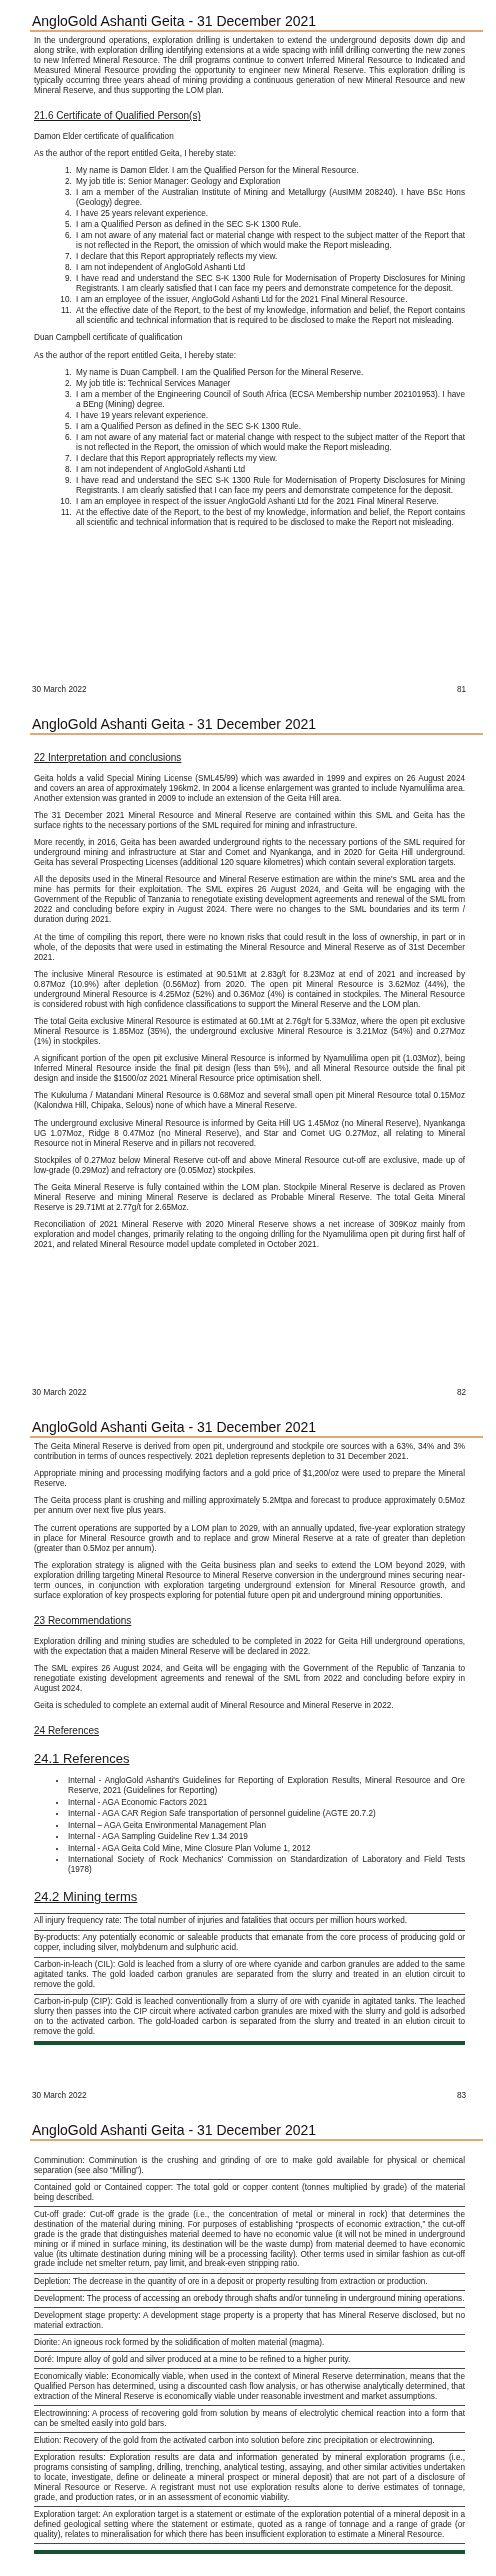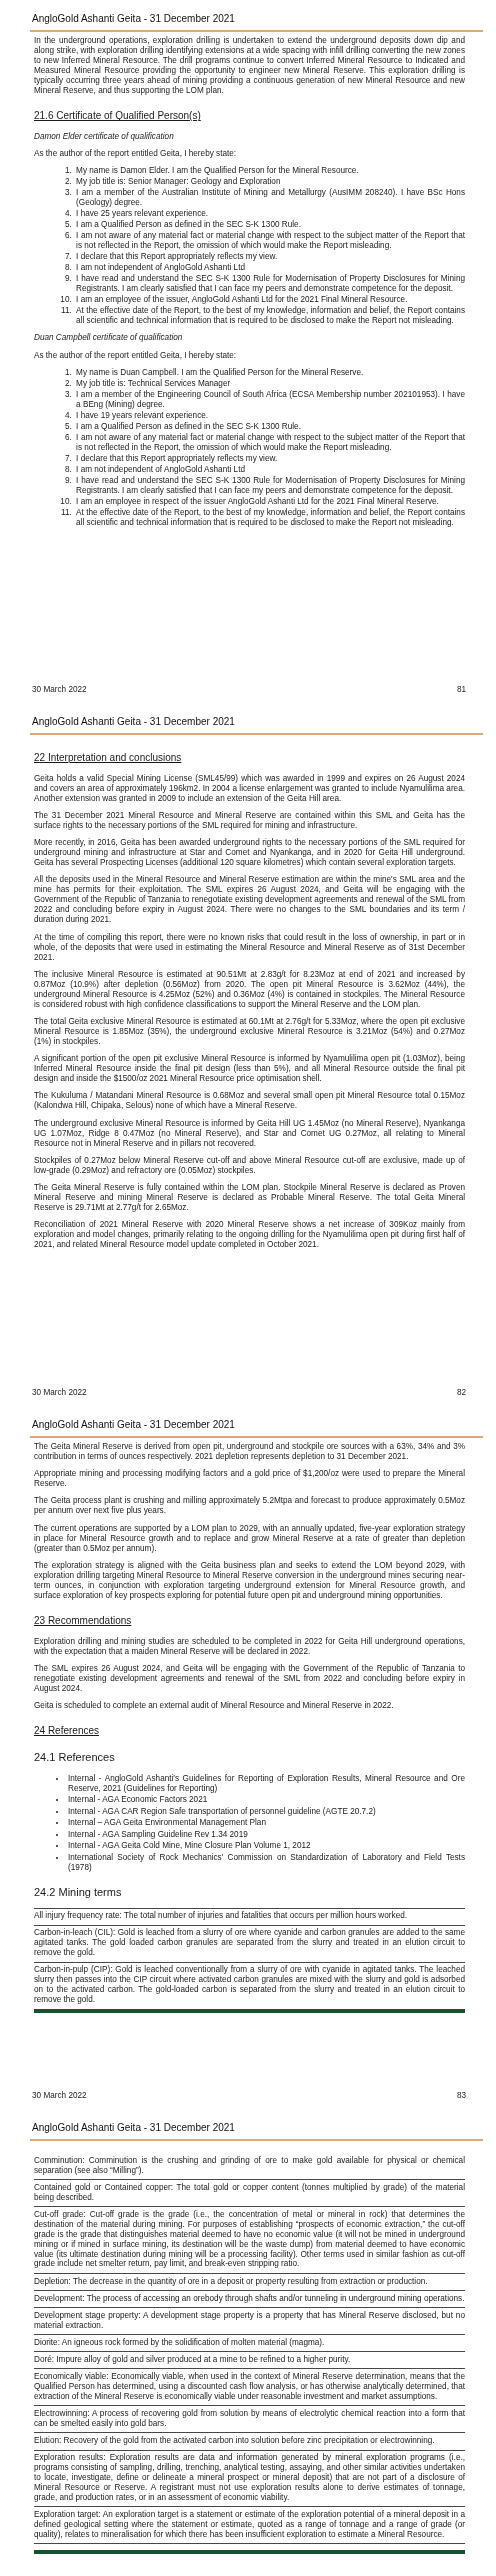--- a/index.html
+++ b/index.html
@@ -17,21 +17,21 @@
     position: relative;
     width: 497px;
     height: 703px;
     background: #ffffff;
     overflow: hidden;
   }
   .page-header {
     position: absolute;
     top: 13.4px;
     left: 32px;
-    font-size: 10px;
+    font-size: 14px;
     color: #111111;
     white-space: nowrap;
   }
   .header-rule {
     position: absolute;
     top: 30px;
     left: 30px;
     right: 14.4px;
     height: 1.5px;
   }
@@ -40,31 +40,32 @@
     top: 36px;
     left: 34px;
     right: 32px;
     font-size: 8.2px;
     line-height: 1.22;
   }
   p.para {
     margin: 0 0 7.2px 0;
     text-align: justify;
   }
-  .space-lg { margin-top: 15.5px; font-style: italic; }
+  .space-lg { margin-top: 15.5px; }
   .doc-h1 {
     font-size: 10px;
     font-weight: normal;
     text-decoration: underline;
     margin: 14.4px 0 9.3px 0;
   }
   .content > .doc-h1:first-child { margin-top: 13.4px; }
   .doc-h2 {
-    font-size: 11px;
+    font-size: 13px;
     font-weight: normal;
+    text-decoration: underline;
     margin: 13.4px 0 8.2px 0;
   }
   ol.num-list {
     margin: 2.1px 0 7.2px 0;
     padding-left: 40px;
   }
   ol.num-list li {
     margin: 0 0 1px 0;
     text-align: justify;
     padding-left: 2.1px;
@@ -189,20 +190,21 @@
           <li class="list-item">Internal - AGA Economic Factors 2021</li>
           <li class="list-item">Internal - AGA CAR Region Safe transportation of personnel guideline (AGTE 20.7.2)</li>
           <li class="list-item">Internal – AGA Geita Environmental Management Plan</li>
           <li class="list-item">Internal - AGA Sampling Guideline Rev 1.34 2019</li>
           <li class="list-item">Internal - AGA Geita Cold Mine, Mine Closure Plan Volume 1, 2012</li>
           <li class="list-item">International Society of Rock Mechanics' Commission on Standardization of Laboratory and Field Tests (1978)</li>
         </ul>
         <div class="doc-h2">24.2 Mining terms</div>
         <div class="glossary">
           <div class="gloss-row"><span class="gloss-term">All injury frequency rate</span><span class="gloss-def">The total number of injuries and fatalities that occurs per million hours worked.</span></div>
+          <div class="gloss-row"><span class="gloss-term">By-products</span><span class="gloss-def">Any potentially economic or saleable products that emanate from the core process of producing gold or copper, including silver, molybdenum and sulphuric acid.</span></div>
           <div class="gloss-row"><span class="gloss-term">Carbon-in-leach (CIL)</span><span class="gloss-def">Gold is leached from a slurry of ore where cyanide and carbon granules are added to the same agitated tanks. The gold loaded carbon granules are separated from the slurry and treated in an elution circuit to remove the gold.</span></div>
           <div class="gloss-row"><span class="gloss-term">Carbon-in-pulp (CIP)</span><span class="gloss-def">Gold is leached conventionally from a slurry of ore with cyanide in agitated tanks. The leached slurry then passes into the CIP circuit where activated carbon granules are mixed with the slurry and gold is adsorbed on to the activated carbon. The gold-loaded carbon is separated from the slurry and treated in an elution circuit to remove the gold.</span></div>
         </div>
       </div>
       <div class="footer-date">30 March 2022</div>
       <div class="page-number">83</div>
     </div>
     <div class="page">
       <div class="page-header">AngloGold Ashanti Geita - 31 December 2021</div>
       <div class="header-rule" style="background: rgb(223, 168, 118);"></div>

